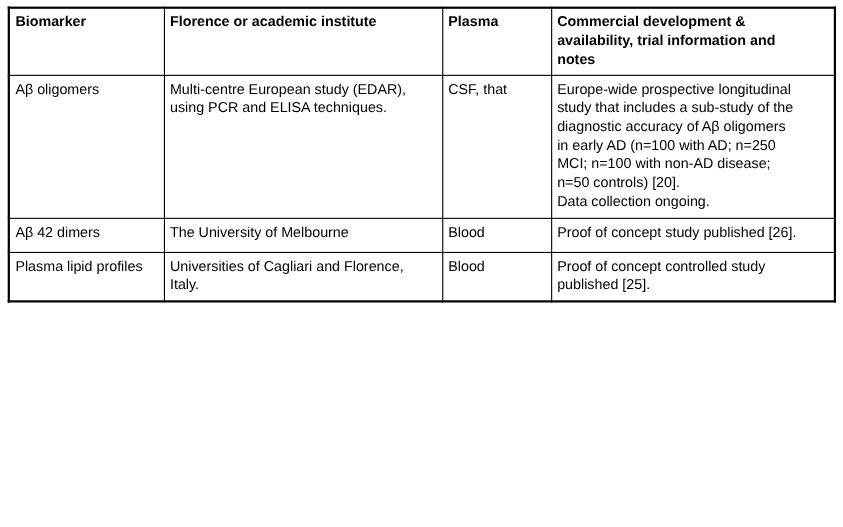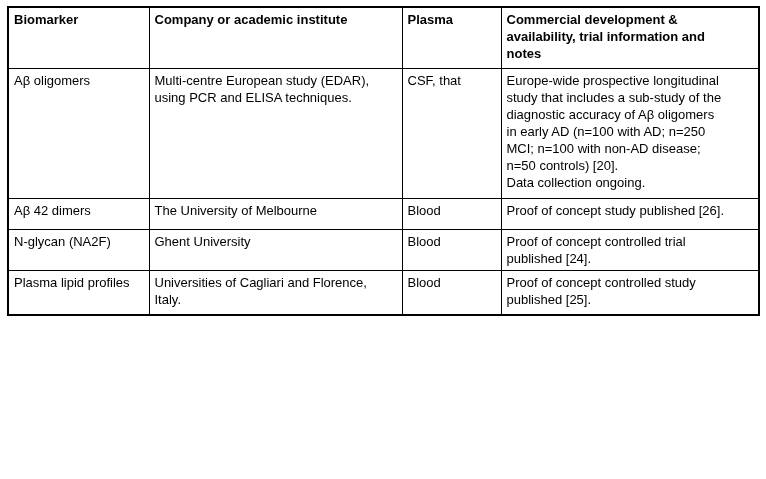--- a/index.html
+++ b/index.html
@@ -53,21 +53,21 @@
 <table class="biomarkers">
   <colgroup>
     <col class="c1">
       <col class="c2">
       <col class="c3">
       <col class="c4">
   </colgroup>
   <thead>
     <tr class="h-head">
       <th>Biomarker</th>
-      <th>Company or academic institute</th>
+      <th>Florence or academic institute</th>
       <th>Plasma</th>
       <th>Commercial development &amp;
 availability, trial information and
 notes</th>
     </tr>
   </thead>
   <tbody>
     <tr class="h-r1">
       <td>Aβ oligomers</td>
       <td>Multi-centre European study (EDAR),
@@ -80,27 +80,20 @@
 MCI; n=100 with non-AD disease;
 n=50 controls) [20].
 Data collection ongoing.</td>
     </tr>
     <tr class="h-r2">
       <td>Aβ 42 dimers</td>
       <td>The University of Melbourne</td>
       <td>Blood</td>
       <td>Proof of concept study published [26].</td>
     </tr>
-    <tr class="h-r5">
-      <td>N-glycan (NA2F)</td>
-      <td>Ghent University</td>
-      <td>Blood</td>
-      <td>Proof of concept controlled trial
-published [24].</td>
-    </tr>
     <tr class="h-r6">
       <td>Plasma lipid profiles</td>
       <td>Universities of Cagliari and Florence,
 Italy.</td>
       <td>Blood</td>
       <td>Proof of concept controlled study
 published [25].</td>
     </tr>
   </tbody>
 </table>

